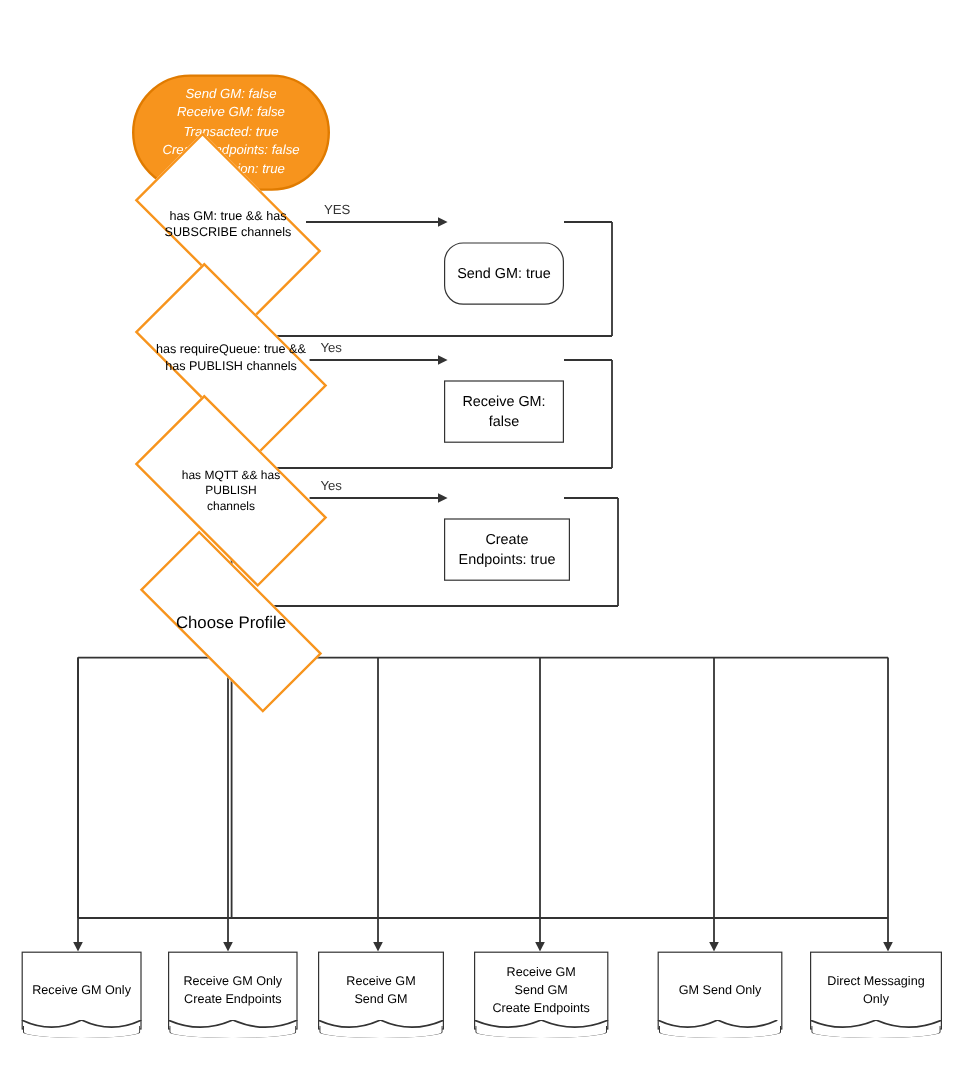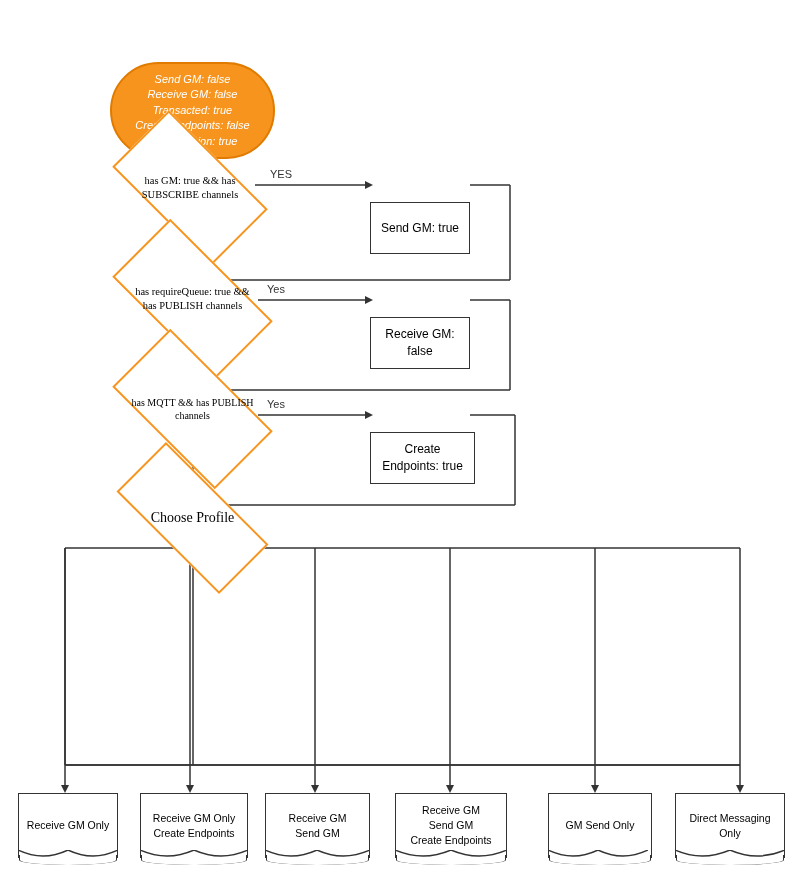--- a/index.html
+++ b/index.html
@@ -43,21 +43,20 @@
       font-size: 11px;
       line-height: 1.4;
       border: 2px solid #e07b00;
     }
     
     .diamond-wrapper {
       position: absolute;
       display: flex;
       align-items: center;
       justify-content: flex-start;
-      font-family: Liberation Serif, serif;
     }
     .diamond {
       width: 100%;
       height: 100%;
       position: relative;
       display: flex;
       align-items: center;
       justify-content: center;
     }
     .diamond-shape {
@@ -205,21 +204,21 @@
   </div>
 
   <div class="diamond-wrapper" style="left:120px; top:148px; width:140px; height:80px;">
     <div class="diamond">
       <div class="diamond-shape"></div>
       <div class="diamond-text" style="white-space:pre-line; font-size:10.5px;">has GM: true &amp;&amp; has
 SUBSCRIBE channels</div>
     </div>
   </div>
 
-  <div class="node process-rect" style="left:370px; top:158px; width:100px; height:52px;">
+  <div class="node process-rect" style="left:370px; top:158px; width:100px; height:52px;border-radius:16px;">
     <span>Send GM: true</span>
   </div>
 
   <div class="diamond-wrapper" style="left:120px; top:258px; width:145px; height:82px;">
     <div class="diamond">
       <div class="diamond-shape"></div>
       <div class="diamond-text" style="white-space:pre-line; font-size:10.5px;">has requireQueue: true &amp;&amp;
 has PUBLISH channels</div>
     </div>
   </div>

